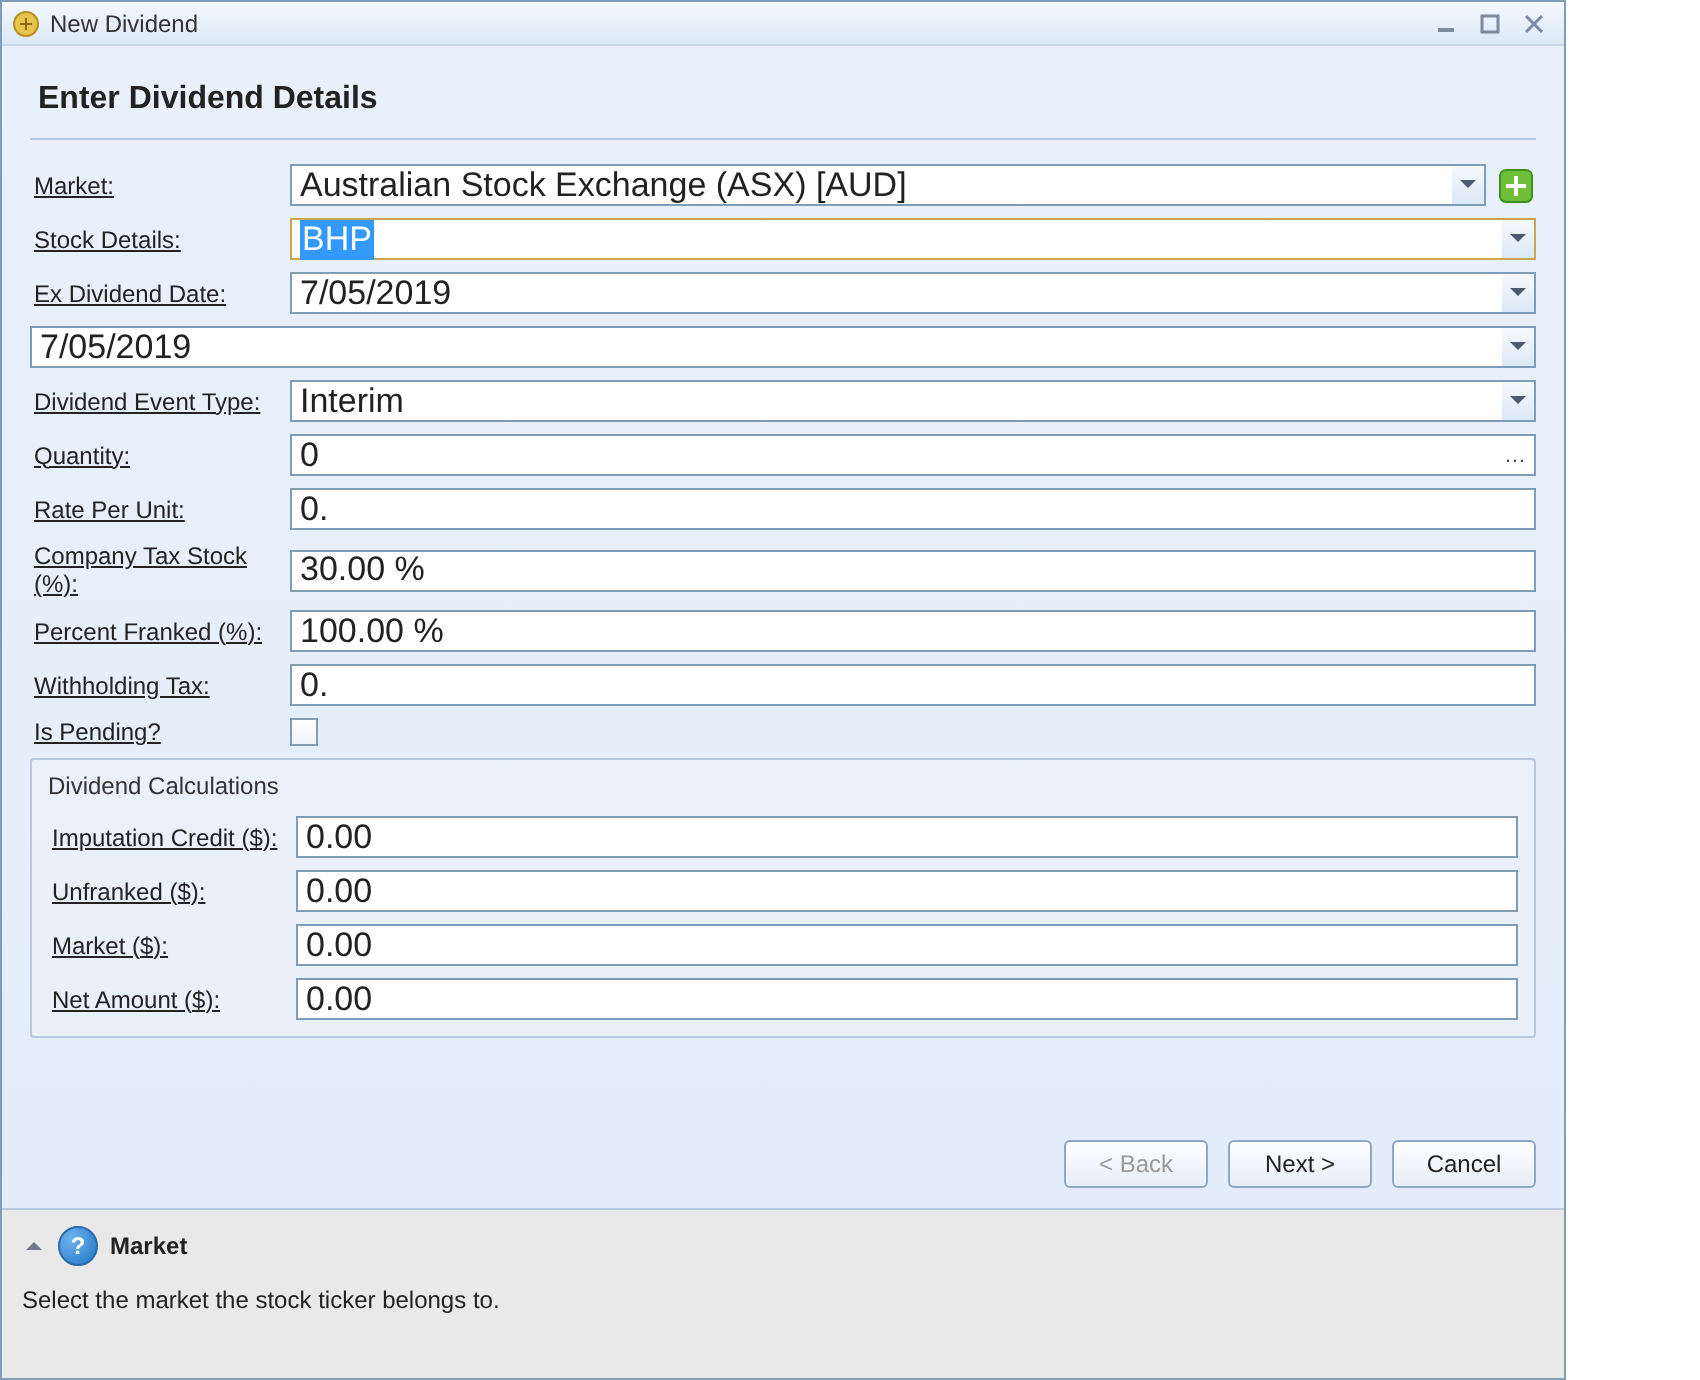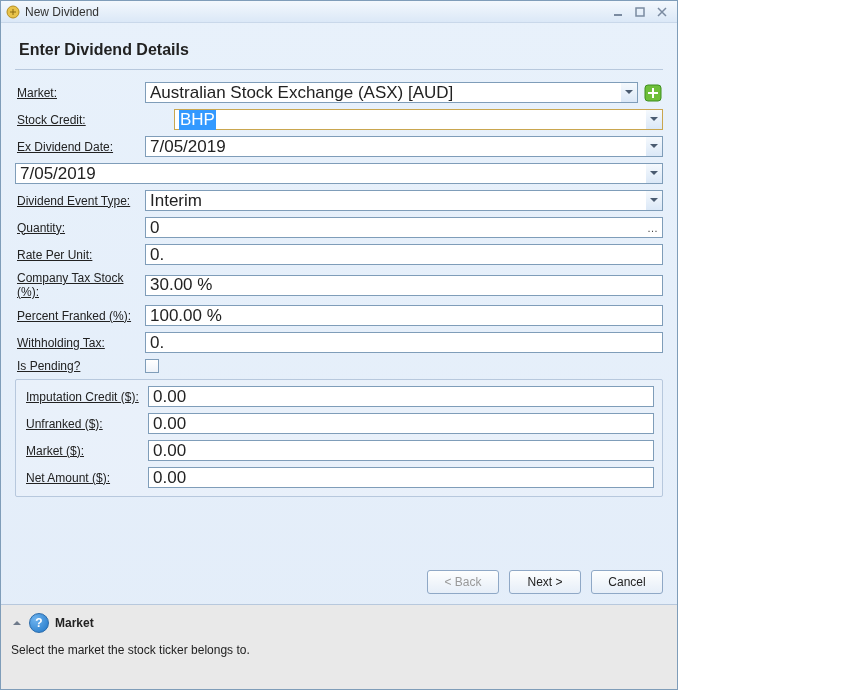--- a/index.html
+++ b/index.html
@@ -1,18 +1,18 @@
 <!DOCTYPE html>
 <html><head>
 <meta charset="utf-8">
 <style>
   * { box-sizing: border-box; font-family: "Segoe UI", Tahoma, sans-serif; }
   body { margin: 0; background: #fff; }
   .window {
-    width: 678px; height: 690px;
+    width: 783px; height: 690px;
     border: 1px solid #7f9db9;
     background: linear-gradient(to bottom, #e8f1fb 0%, #e3edf9 100%);
     display: flex; flex-direction: column;
     position: relative;
   }
   .titlebar {
     height: 22px;
     background: linear-gradient(to bottom, #f3f8fd 0%, #dbe8f7 100%);
     border-bottom: 1px solid #c9d8ea;
     display: flex; align-items: center;
@@ -163,23 +163,23 @@
       </div>
       <span class="add-icon-btn">
         <svg width="18" height="18" viewBox="0 0 18 18">
             <rect x="1" y="1" width="16" height="16" rx="3" fill="#6fbf3a" stroke="#3f8f1f"></rect>
             <path d="M9 4v10M4 9h10" stroke="#fff" stroke-width="2"></path>
           </svg>
       </span>
     </div>
 
     <div class="form-row">
-      <div class="lbl">Stock Credit:</div>
-      <div class="field">
-        <div class="combo" style="border-color:#c9a64f; display:flex; align-items:center;margin-left:29px;">
+      <div class="lbl">Stock Details:</div>
+      <div class="field">
+        <div class="combo" style="border-color:#c9a64f; display:flex; align-items:center;">
           <span class="sel-highlight">BHP</span>
         </div>
         <span class="combo-btn">
             <svg width="8" height="5">
               <path d="M0 0l4 4 4-4z" fill="#4a5b70"></path>
             </svg>
           </span>
       </div>
     </div>
 
@@ -255,20 +255,21 @@
     </div>
 
     <div class="form-row">
       <div class="lbl">Is Pending?</div>
       <div class="field">
           <div class="checkbox"></div>
         </div>
     </div>
 
     <div class="group">
+      <div class="group-title">Dividend Calculations</div>
 
       <div class="form-row">
         <div class="lbl" style="width:124px">Imputation Credit ($):</div>
         <div class="field">
             <input class="text-input" value="0.00" style="">
           </div>
       </div>
       <div class="form-row">
         <div class="lbl" style="width:124px">Unfranked ($):</div>
         <div class="field">

